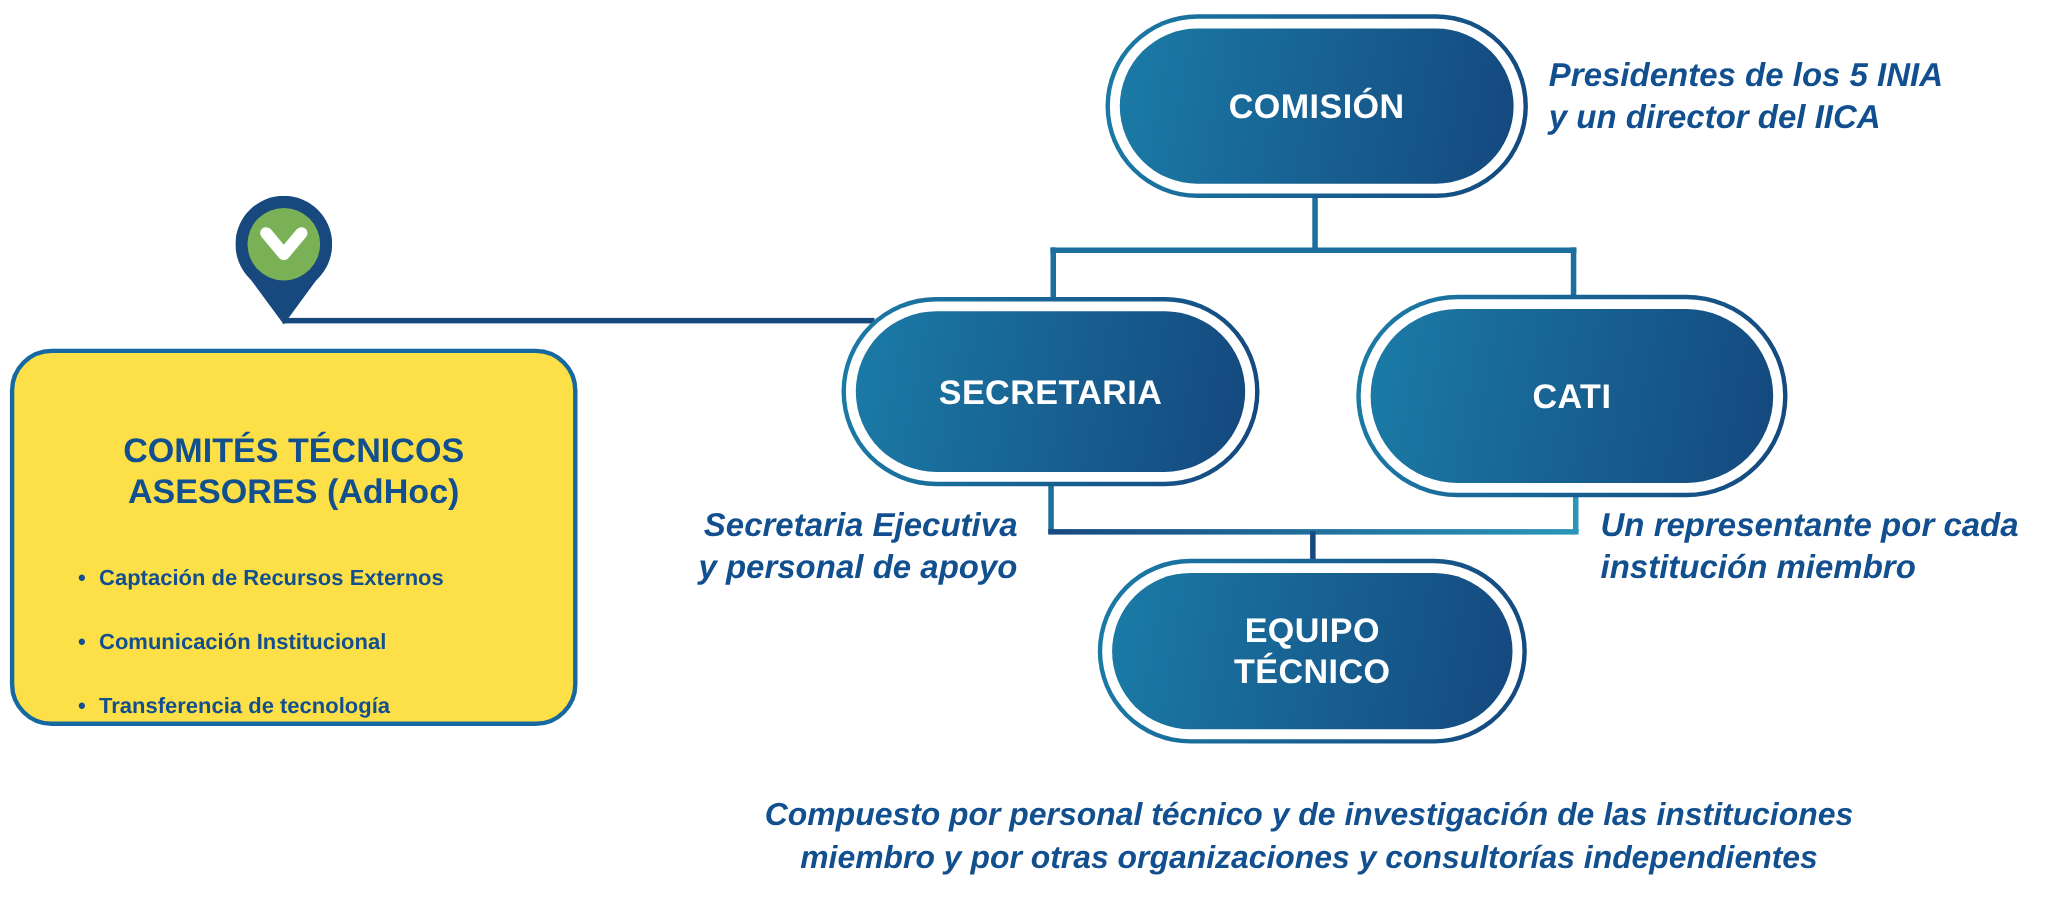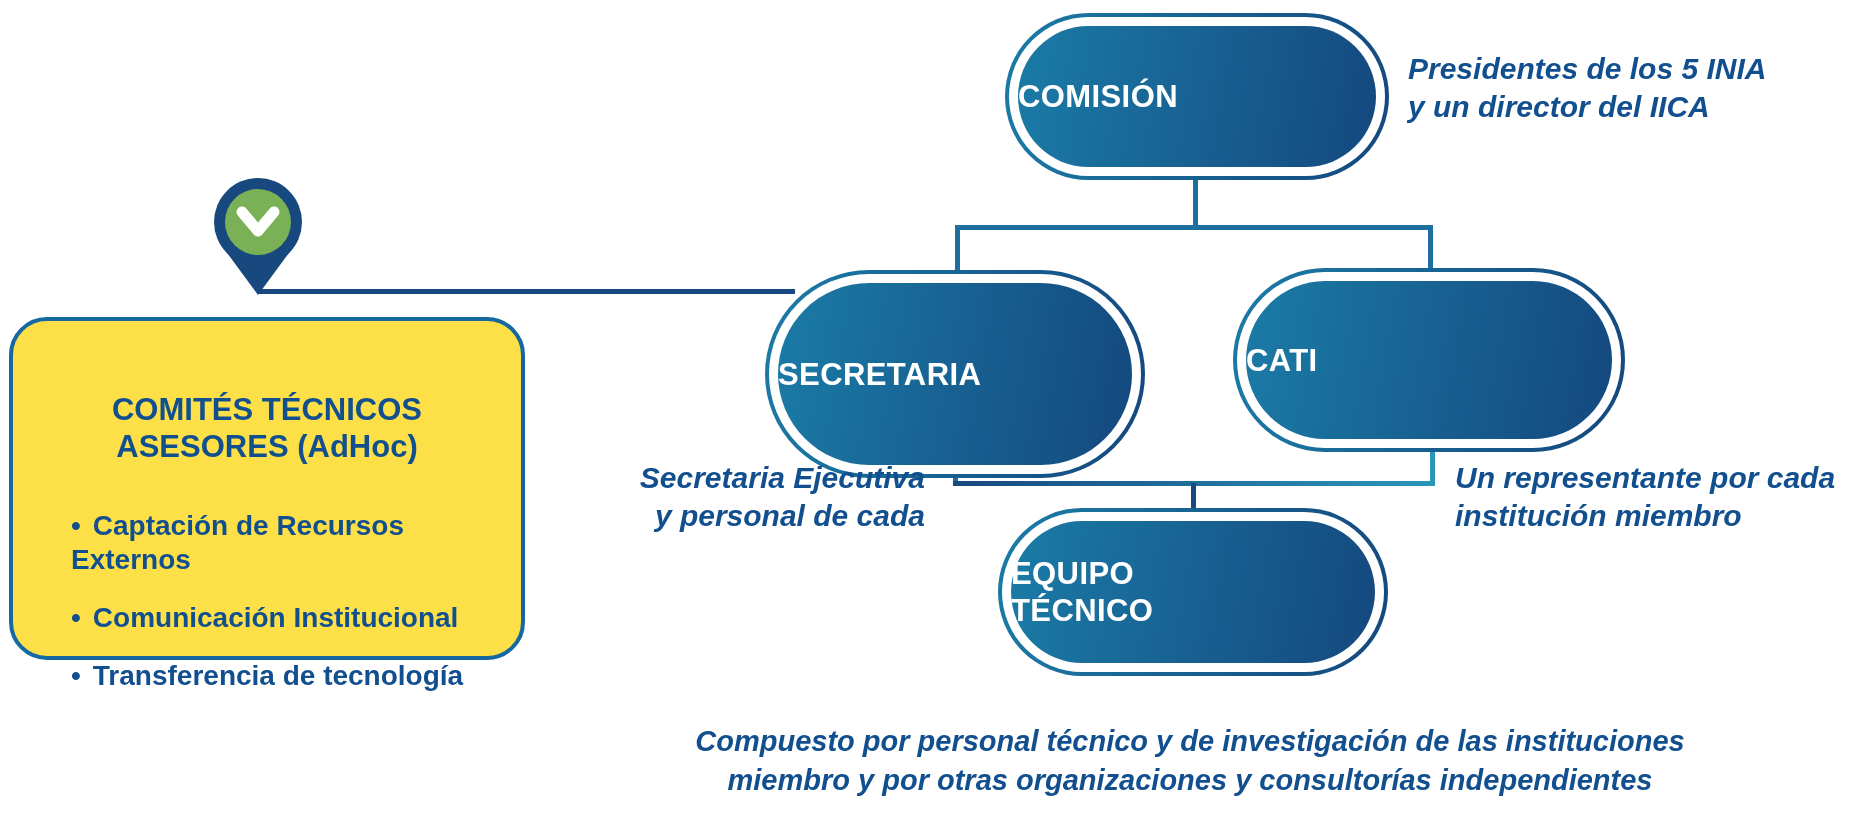--- a/index.html
+++ b/index.html
@@ -16,31 +16,31 @@
   .line.navy{background:var(--pin-navy);}
   .line.tealc{background:var(--line-teal);}
   .line.grad-h{background:linear-gradient(90deg,var(--pin-navy),var(--line-teal));}
 
   
   .pill{position:absolute;border-radius:999px;
         background:linear-gradient(100deg,var(--teal),var(--navy));}
   .pill-white{position:absolute;inset:4px;border-radius:999px;background:#fff;}
   .pill-core{position:absolute;inset:13px;border-radius:999px;
         background:linear-gradient(100deg,var(--teal),var(--navy));
-        display:flex;flex-direction:column;align-items:flex-start;justify-content:center;
+        display:flex;flex-direction:column;align-items:center;justify-content:center;
         color:#fff;font-weight:700;font-size:31px;line-height:37px;letter-spacing:.4px;text-align:center;}
 
   
   .side-box{position:absolute;left:9px;top:317px;width:516px;height:343px;
         border:4px solid #1568a0;border-radius:38px;background:#fde047;padding-top:70px;}
   .side-title{width:100%;text-align:center;color:var(--text-blue);
         font-weight:700;font-size:31px;line-height:37px;}
   .side-title span{display:block;}
   .side-list{list-style:none;margin-top:44px;padding-left:58px;}
-  .side-list li{color:var(--text-blue);font-weight:600;font-size:28px;line-height:34px;margin-bottom:24px;}
+  .side-list li{color:var(--text-blue);font-weight:600;font-size:20px;line-height:34px;margin-bottom:24px;}
   .side-list .dot{margin-right:12px;}
 
   
   .note{position:absolute;color:var(--text-blue);font-weight:700;font-size:30px;line-height:38px;font-style:italic;}
   .note span{display:block;}
   .note-presidentes{left:1408px;top:50px;text-align:left;}
   .note-secretaria{left:585px;top:459px;width:340px;text-align:right;}
   .note-cati{left:1455px;top:459px;text-align:left;}
   .note-equipo{left:640px;top:722px;width:1100px;text-align:center;font-size:29px;line-height:39px;}
 
@@ -74,21 +74,21 @@
     </svg>
   </div>
 
   <div class="pill" style="left:1005px;top:13px;width:384px;height:167px;">
     <div class="pill-white"></div>
     <div class="pill-core">
       <span>COMISIÓN</span>
     </div>
   </div>
 
-  <div class="pill" style="left:765px;top:270px;width:380px;height:208px;">
+  <div class="pill" style="left:765px;top:270px;width:380px;height:172px;">
     <div class="pill-white"></div>
     <div class="pill-core">
       <span>SECRETARIA</span>
     </div>
   </div>
 
   <div class="pill" style="left:1233px;top:268px;width:392px;height:184px;">
     <div class="pill-white"></div>
     <div class="pill-core">
       <span>CATI</span>
@@ -121,21 +121,21 @@
     </ul>
   </div>
 
   <div class="note note-presidentes">
     <span>Presidentes de los 5 INIA</span>
     <span>y un director del IICA</span>
   </div>
 
   <div class="note note-secretaria">
     <span>Secretaria Ejecutiva</span>
-    <span>y personal de cada</span>
+    <span>y personal de apoyo</span>
   </div>
 
   <div class="note note-cati">
     <span>Un representante por cada</span>
     <span>institución miembro</span>
   </div>
 
   <div class="note note-equipo">
     <span>Compuesto por personal técnico y de investigación de las instituciones</span>
     <span>miembro y por otras organizaciones y consultorías independientes</span>

